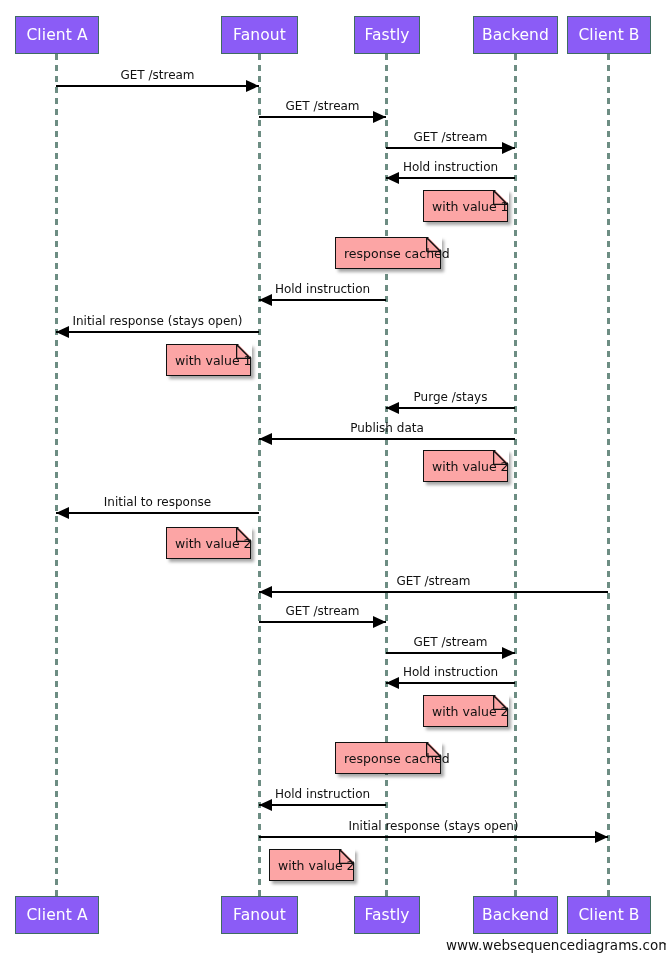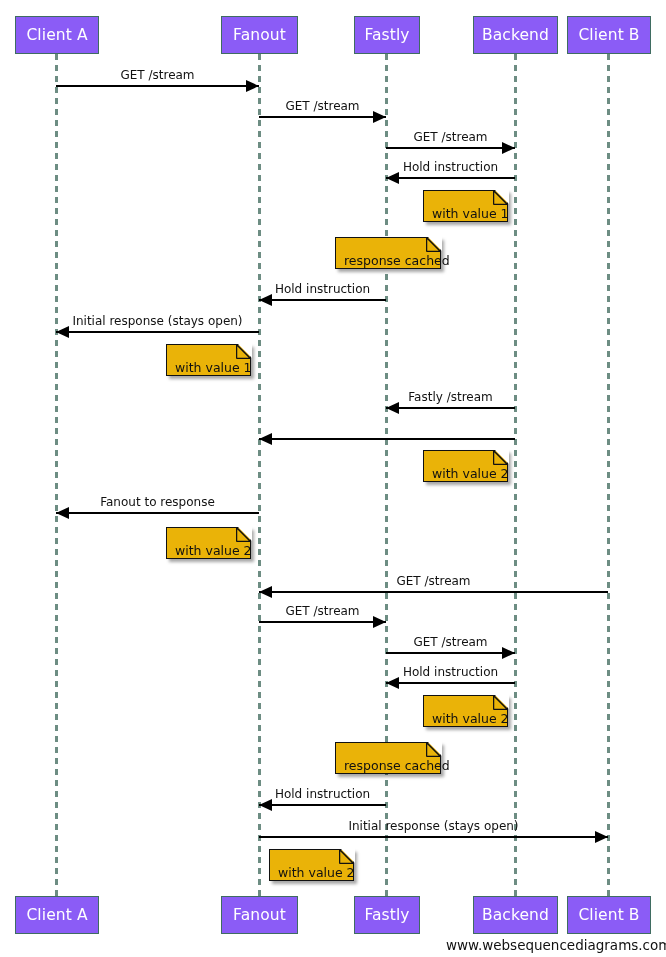--- a/index.html
+++ b/index.html
@@ -59,27 +59,27 @@
   }
   .msg-label {
     position: absolute;
     font-size: 12px;
     color: #111111;
     white-space: nowrap;
     text-align: center;
   }
   .note {
     position: absolute;
-    background: #eab308;
+    background: #fca5a5;
     border: 1.5px solid #111111;
     box-sizing: border-box;
     height: 32px;
     box-shadow: 3px 3px 3px rgba(0,0,0,0.35);
     display: flex;
-    align-items: flex-end;
+    align-items: center;
   }
   .note .note-text {
     font-size: 12.5px;
     color: #111111;
     white-space: nowrap;
     padding-left: 8px;
   }
   .note .fold-cover {
     position: absolute;
     top: -2px;
@@ -155,26 +155,27 @@
     <div class="arrowhead left" style="top: 172px; left: 386px;"></div>
     <div class="msg-label" style="left: 386px; width: 129px; top: 160px;">Hold instruction</div>
     <div class="msg" style="left: 259px; top: 299px; width: 127px;"></div>
     <div class="arrowhead left" style="top: 294px; left: 259px;"></div>
     <div class="msg-label" style="left: 259px; width: 127px; top: 282px;">Hold instruction</div>
     <div class="msg" style="left: 56px; top: 331px; width: 203px;"></div>
     <div class="arrowhead left" style="top: 326px; left: 56px;"></div>
     <div class="msg-label" style="left: 56px; width: 203px; top: 314px;">Initial response (stays open)</div>
     <div class="msg" style="left: 386px; top: 407px; width: 129px;"></div>
     <div class="arrowhead left" style="top: 402px; left: 386px;"></div>
-    <div class="msg-label" style="left: 386px; width: 129px; top: 390px;">Fastly /stream</div>
+    <div class="msg-label" style="left: 386px; width: 129px; top: 390px;">Purge /stays</div>
     <div class="msg" style="left: 259px; top: 438px; width: 256px;"></div>
     <div class="arrowhead left" style="top: 433px; left: 259px;"></div>
+    <div class="msg-label" style="left: 259px; width: 256px; top: 421px;">Publish data</div>
     <div class="msg" style="left: 56px; top: 512px; width: 203px;"></div>
     <div class="arrowhead left" style="top: 507px; left: 56px;"></div>
-    <div class="msg-label" style="left: 56px; width: 203px; top: 495px;">Fanout to response</div>
+    <div class="msg-label" style="left: 56px; width: 203px; top: 495px;">Initial to response</div>
     <div class="msg" style="left: 259px; top: 591px; width: 349px;"></div>
     <div class="arrowhead left" style="top: 586px; left: 259px;"></div>
     <div class="msg-label" style="left: 259px; width: 349px; top: 574px;">GET /stream</div>
     <div class="msg" style="left: 259px; top: 621px; width: 127px;"></div>
     <div class="arrowhead right" style="top: 616px; left: 373px;"></div>
     <div class="msg-label" style="left: 259px; width: 127px; top: 604px;">GET /stream</div>
     <div class="msg" style="left: 386px; top: 652px; width: 129px;"></div>
     <div class="arrowhead right" style="top: 647px; left: 502px;"></div>
     <div class="msg-label" style="left: 386px; width: 129px; top: 635px;">GET /stream</div>
     <div class="msg" style="left: 386px; top: 682px; width: 129px;"></div>

